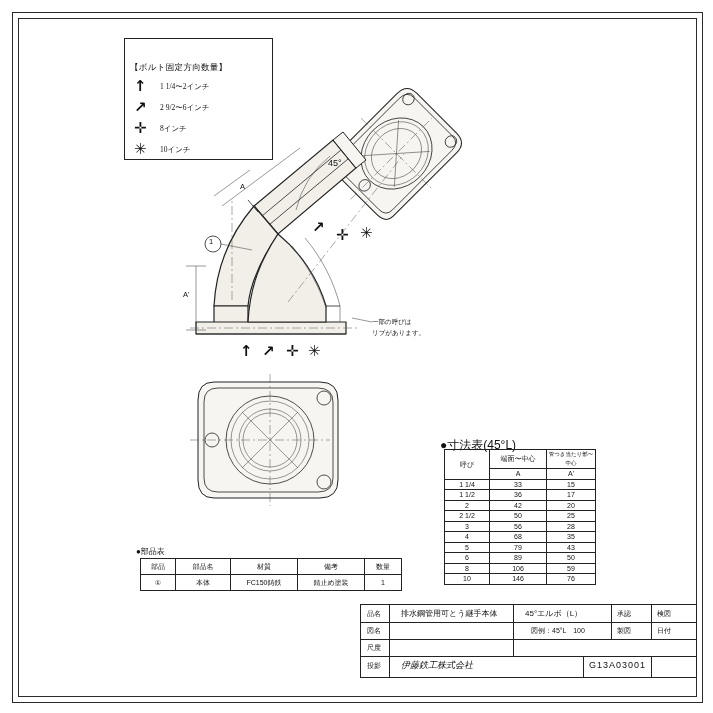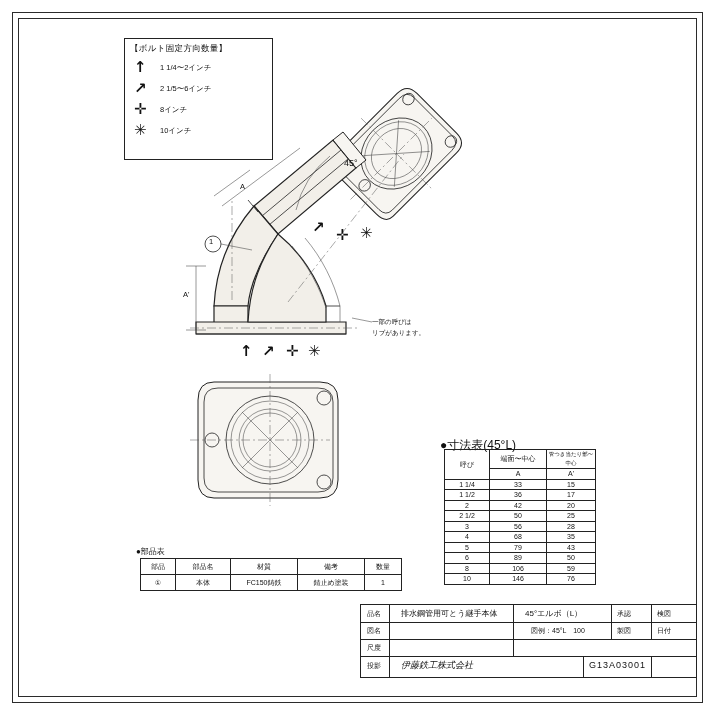--- a/index.html
+++ b/index.html
@@ -3,28 +3,28 @@
 <meta charset="utf-8">
 <style>
   html,body{margin:0;padding:0;background:#ffffff;}
   body{width:713px;height:713px;font-family:"Liberation Sans",sans-serif;color:#111;}
   #sheet{position:relative;width:713px;height:713px;background:#fff;overflow:hidden;}
   .frame-outer{position:absolute;left:12px;top:12px;width:689px;height:689px;border:1px solid #2b2b2b;}
   .frame-inner{position:absolute;left:18px;top:18px;width:677px;height:677px;border:1px solid #2b2b2b;}
 
   
   .legend{position:absolute;left:124px;top:38px;width:147px;height:120px;border:1px solid #222;background:#fff;}
-  .legend-title{font-size:8.5px;padding:4px 0 2px 5px;letter-spacing:0.3px;}
+  .legend-title{font-size:8.5px;padding:4px 0 2px 5px;letter-spacing:0.3px;margin-top:19px;}
   .legend-row{display:flex;align-items:center;height:21px;padding-left:9px;}
   .legend-sym{width:26px;font-size:15px;line-height:15px;text-align:left;font-family:"DejaVu Sans",sans-serif;font-weight:700;}
-  .legend-lbl{font-size:7.5px;}
+  .legend-lbl{font-size:7.5px;font-family:Liberation Serif, serif;}
 
   
   .t{position:absolute;font-size:7.5px;white-space:pre;}
-  .t9{font-size:9px;margin-left:16px;}
+  .t9{font-size:9px;}
   .t6{font-size:6.5px;}
 
   
   .dimtab-wrap{position:absolute;left:444px;top:449px;}
   .dimtab-cap{position:absolute;left:440px;top:437px;font-size:12px;}
   table.dim{border-collapse:collapse;font-size:7px;}
   table.dim th,table.dim td{border:1px solid #222;padding:0;text-align:center;height:9.5px;line-height:9.5px;}
   table.dim th{font-weight:normal;}
   .c1{width:44px;}
   .c2{width:56px;}
@@ -62,21 +62,21 @@
   <div class="frame-inner"></div>
 
   <div class="legend">
     <div class="legend-title">【ボルト固定方向数量】</div>
     <div class="legend-row">
       <span class="legend-sym">↑</span>
       <span class="legend-lbl">1 1/4〜2インチ</span>
     </div>
     <div class="legend-row">
       <span class="legend-sym">↗</span>
-      <span class="legend-lbl">2 1/5〜6インチ</span>
+      <span class="legend-lbl">2 9/2〜6インチ</span>
     </div>
     <div class="legend-row">
       <span class="legend-sym">✛</span>
       <span class="legend-lbl">8インチ</span>
     </div>
     <div class="legend-row">
       <span class="legend-sym">✳</span>
       <span class="legend-lbl">10インチ</span>
     </div>
   </div>

